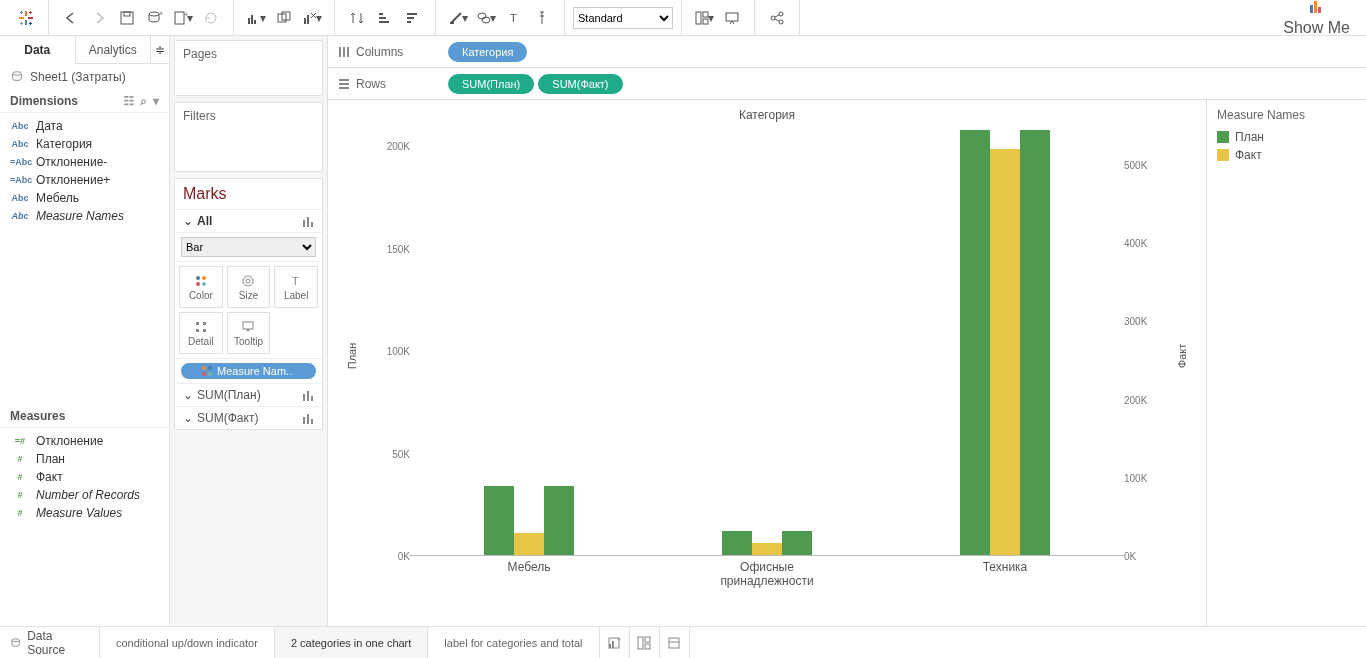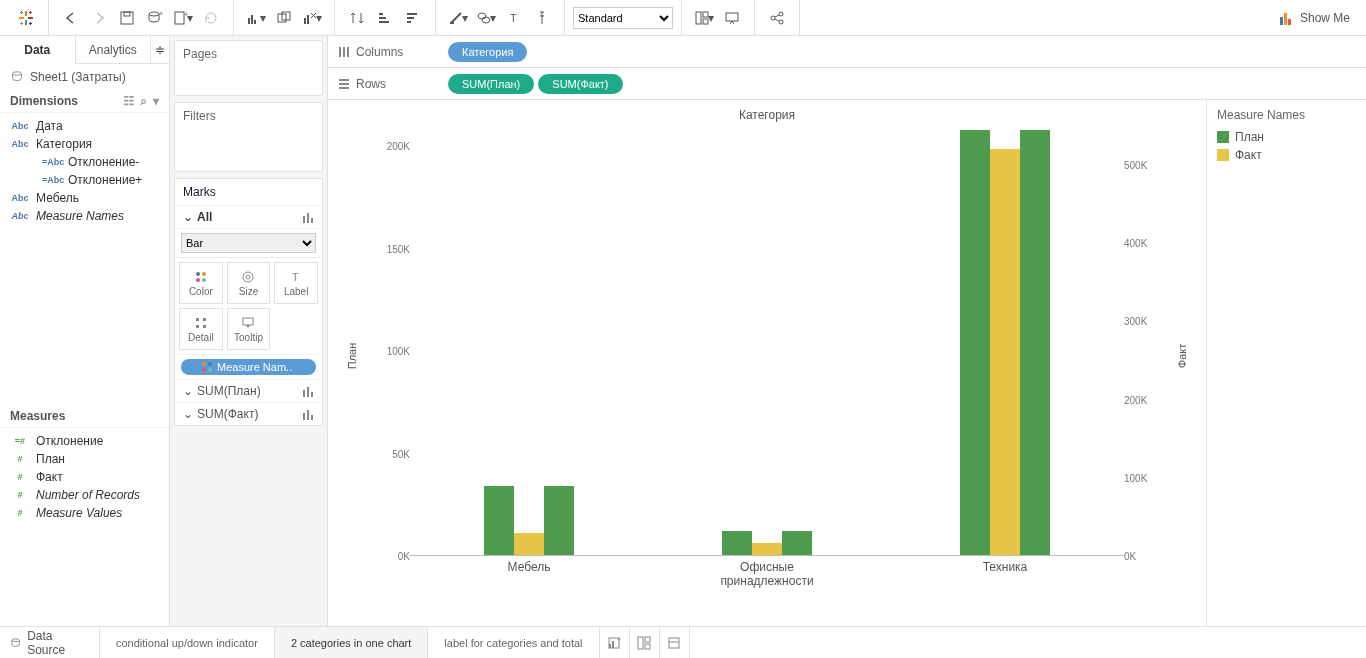--- a/index.html
+++ b/index.html
@@ -6,21 +6,21 @@
 body { width: 1366px; height: 658px; background: #fff; font-size: 12px; color: #333; overflow: hidden; }
 
 
 .toolbar { height: 36px; border-bottom: 1px solid #e0e0e0; display: flex; align-items: center; padding: 0 4px; }
 .toolbar .group { display: flex; align-items: center; padding: 0 8px; border-right: 1px solid #e0e0e0; height: 100%; }
 .toolbar .btn { width: 24px; height: 24px; display: flex; align-items: center; justify-content: center; cursor: pointer; color: #555; margin: 0 2px; }
 .toolbar .btn svg { width: 16px; height: 16px; }
 .toolbar .btn .drop { margin-left: -2px; }
 .toolbar select { height: 22px; width: 100px; font-size: 11px; border: 1px solid #ccc; background: #fff; }
 .toolbar .spacer { flex: 1; }
-.showme { display: flex; align-items: center; gap: 6px; padding: 0 12px; cursor: pointer; color: #555; font-size: 12px; }
+.showme { display: flex; align-items: center; gap: 6px; padding: 0 12px; cursor: pointer; color: #555; font-size: 16px; flex-direction: column; }
 
 
 .main { display: flex; height: 590px; }
 .leftcol { width: 170px; border-right: 1px solid #e0e0e0; display: flex; flex-direction: column; }
 .midcol { width: 158px; border-right: 1px solid #e0e0e0; background: #f5f5f5; display: flex; flex-direction: column; padding: 4px; gap: 6px; }
 .rightcol { flex: 1; display: flex; flex-direction: column; }
 
 
 .lefttabs { display: flex; height: 28px; }
 .lefttabs .tab { flex: 1; display: flex; align-items: center; justify-content: center; border-bottom: 1px solid #e0e0e0; border-right: 1px solid #e0e0e0; cursor: pointer; font-size: 12px; color: #555; }
@@ -33,29 +33,29 @@
 
 .section-head { display: flex; align-items: center; justify-content: space-between; padding: 4px 10px; font-weight: bold; color: #555; font-size: 12px; border-bottom: 1px solid #eee; }
 .section-head .icons { display: flex; gap: 6px; }
 .section-head .icons span { color: #999; cursor: pointer; }
 
 .fieldlist { padding: 4px 0; }
 .field { display: flex; align-items: center; gap: 6px; padding: 2px 10px; cursor: pointer; font-size: 12px; }
 .field .typ { width: 20px; font-size: 9px; font-weight: bold; text-align: center; }
 .field.dim .typ { color: #4e79a7; }
 .field.meas .typ { color: #59a14f; }
-.field.calc .typ { color: #4e79a7; margin-left: 32px; }
+.field.calc .typ { color: #4e79a7; }
 .field.italic { font-style: italic; }
 
 
 .shelf { background: #fff; border: 1px solid #e0e0e0; border-radius: 2px; padding: 6px 8px; color: #666; font-size: 12px; }
 .shelf .title { font-size: 12px; }
 
 .marks { background: #fff; border: 1px solid #e0e0e0; border-radius: 2px; display: flex; flex-direction: column; }
-.marks-title { padding: 6px 8px; font-size: 12px; color: #0f172a; }
+.marks-title { padding: 6px 8px; font-size: 16px; color: #7f1d1d; }
 .marks-all { display: flex; align-items: center; justify-content: space-between; padding: 4px 8px; border-top: 1px solid #eee; cursor: pointer; }
 .marks-all .lbl { font-weight: bold; font-size: 12px; }
 .mark-type { padding: 4px 6px; border-top: 1px solid #eee; }
 .mark-type select { width: 100%; height: 20px; font-size: 11px; border: 1px solid #ccc; }
 .mark-grid { display: grid; grid-template-columns: repeat(3, 1fr); gap: 4px; padding: 4px; border-top: 1px solid #eee; }
 .mark-cell { border: 1px solid #e0e0e0; height: 42px; display: flex; flex-direction: column; align-items: center; justify-content: center; gap: 2px; font-size: 10px; color: #666; cursor: pointer; }
 .mark-cell svg { width: 14px; height: 14px; }
 .mark-pills { padding: 4px 6px; border-top: 1px solid #eee; }
 .pill-small { background: #5b9bd5; color: #fff; border-radius: 8px; padding: 2px 20px; font-size: 11px; display: flex; align-items: center; gap: 4px; cursor: pointer; }
 .pill-small .icon { width: 12px; height: 12px; }

